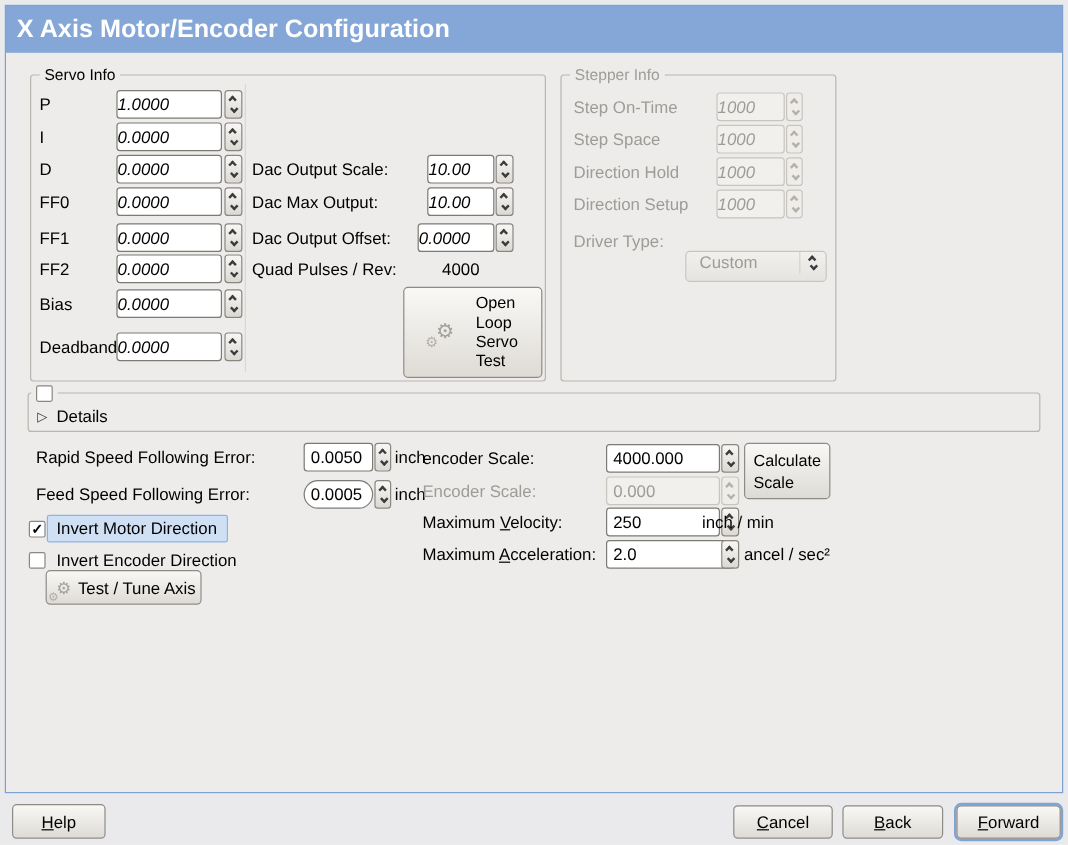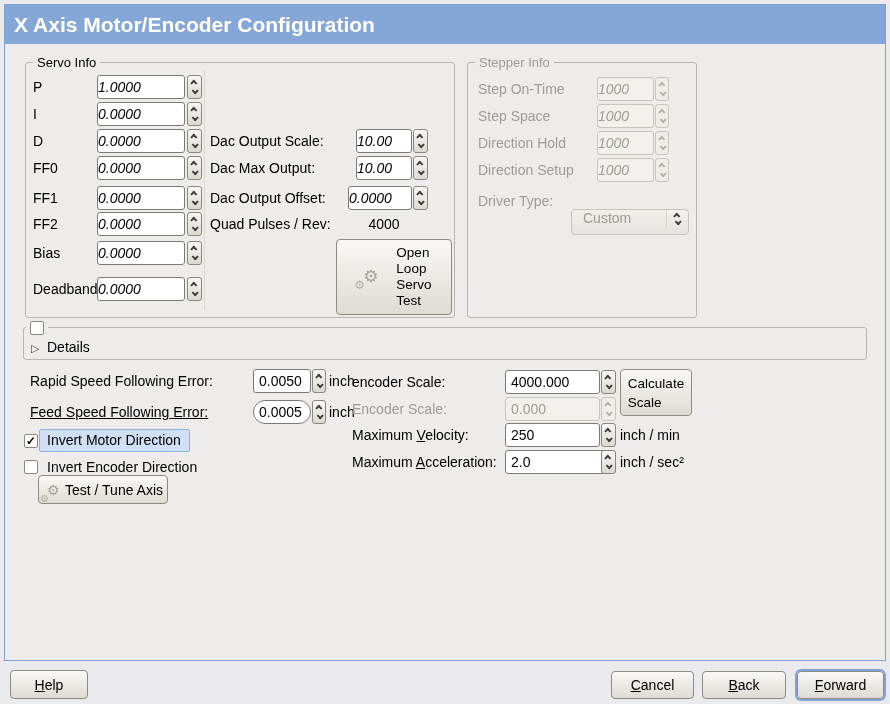--- a/index.html
+++ b/index.html
@@ -219,21 +219,21 @@
 <div class="lbl" style="left:47px;top:336px;line-height:22px;">Details</div>
 
 <div class="lbl" style="left:30px;top:369px;">Rapid Speed Following Error:</div>
 <div class="entry left" style="left:253px;top:369px;width:58px;">0.0050</div>
 <div class="spin" style="left:312px;top:369px;width:14px;">
     <i class="ch up"></i>
     <i class="ch dn"></i>
   </div>
 <div class="lbl" style="left:329px;top:369px;">inch</div>
 
-<div class="lbl" style="left:30px;top:400px;text-decoration:underline;">Feed Speed Following Error:</div>
+<div class="lbl" style="left:30px;top:400px;">Feed Speed Following Error:</div>
 <div class="entry left" style="left:253px;top:400px;width:58px;border-radius:12px;">0.0005</div>
 <div class="spin" style="left:312px;top:400px;width:14px;">
     <i class="ch up"></i>
     <i class="ch dn"></i>
   </div>
 <div class="lbl" style="left:329px;top:400px;">inch</div>
 
 <span class="cb" style="left:24px;top:434px;"><span>✓</span></span>
 <div class="hl" style="left:39px;top:429px;width:151px;height:23px;"></div>
 <div class="lbl" style="left:47px;top:429px;line-height:23px;">Invert Motor Direction</div>
@@ -269,29 +269,29 @@
     <i class="ch up"></i>
     <i class="ch dn"></i>
   </div>
 
 <div class="lbl" style="left:352px;top:423px;"><span>Maximum </span><span class="u">V</span><span>elocity:</span></div>
 <div class="entry left" style="left:505px;top:423px;width:95px;">250</div>
 <div class="spin" style="left:601px;top:423px;">
     <i class="ch up"></i>
     <i class="ch dn"></i>
   </div>
-<div class="lbl" style="left:620px;top:423px;">inch / min</div>
+<div class="lbl" style="left:585px;top:423px;">inch / min</div>
 
 <div class="lbl" style="left:352px;top:450px;"><span>Maximum </span><span class="u">A</span><span>cceleration:</span></div>
 <div class="entry left" style="left:505px;top:450px;width:107px;">2.0</div>
 <div class="spin" style="left:601px;top:450px;">
     <i class="ch up"></i>
     <i class="ch dn"></i>
   </div>
-<div class="lbl" style="left:620px;top:450px;">inch / sec²</div>
+<div class="lbl" style="left:620px;top:450px;">ancel / sec²</div>
 
 <div class="btn" style="left:10px;top:670px;width:78px;height:29px;">
   <span><span class="u">H</span><span>elp</span></span>
 </div>
 <div class="btn" style="left:611px;top:671px;width:83px;height:28px;">
   <span><span class="u">C</span><span>ancel</span></span>
 </div>
 <div class="btn" style="left:702px;top:671px;width:84px;height:28px;">
   <span><span class="u">B</span><span>ack</span></span>
 </div>

